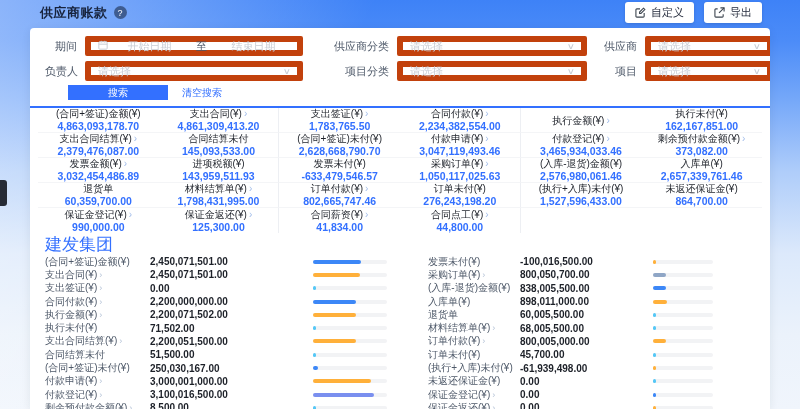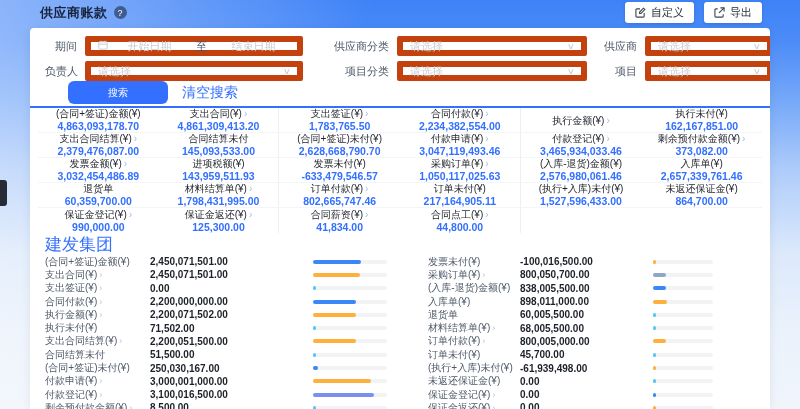--- a/index.html
+++ b/index.html
@@ -31,23 +31,23 @@
   .f-label { font-size:11px; color:#4E5969; text-align:right; white-space:nowrap; }
   .f-ctl { height:20px; border:6px solid #c2410c; border-radius:2px; background:#fff;
     display:flex; align-items:center; padding:0 7px; font-size:11px; color:#C9CDD4; cursor:pointer; }
   .f-ctl .ph { color:#C9CDD4; }
   .f-ctl .sep { color:#4E5969; padding:0 10px; }
   .f-ctl .grow { flex:1; text-align:center; }
   .f-ctl .caret { margin-left:auto; color:#C9CDD4; font-size:8px; transform:scaleX(1.4); }
   .f-ctl svg { margin-right:5px; flex:none; }
 
   .filter-actions { display:flex; align-items:center; gap:14px; padding:4px 15px 0 38px; height:19px; }
-  .search-btn { width:100px; height:23px; line-height:15px; background:#3370FF; color:#fff; border:none;
-    border-radius:6px; font-size:10px; cursor:pointer; }
-  .clear-link { font-size:14px; color:#3370FF; cursor:pointer; text-decoration:none; }
+  .search-btn { width:100px; height:15px; line-height:15px; background:#3370FF; color:#fff; border:none;
+    border-radius:0; font-size:10px; cursor:pointer; }
+  .clear-link { font-size:10px; color:#3370FF; cursor:pointer; text-decoration:none; }
 
   .blue-divider { height:2px; background:#3370FF; margin-top:6px; }
 
   
   .stats-grid { display:grid; grid-template-columns:repeat(6,1fr); padding:0 8px; }
   .stat-cell { height:25px; display:flex; flex-direction:column; justify-content:center; gap:1px;
     text-align:center; border-bottom:1px solid #F4F5F7; }
   .stat-cell.nob { border-bottom:none; }
   .stat-cell.gdiv { border-right:1px solid #EDEFF3; }
   .s-label { font-size:10px; color:#1D2129; line-height:11px; white-space:nowrap; }
@@ -224,21 +224,21 @@
         <div class="stat-cell gdiv link">
           <div class="s-label">材料结算单(¥)<span class="s-chev">›</span></div>
           <div class="s-value">1,798,431,995.00</div>
         </div>
         <div class="stat-cell link">
           <div class="s-label">订单付款(¥)<span class="s-chev">›</span></div>
           <div class="s-value">802,665,747.46</div>
         </div>
         <div class="stat-cell gdiv">
           <div class="s-label">订单未付(¥)</div>
-          <div class="s-value">217,164,905.11</div>
+          <div class="s-value">276,243,198.20</div>
         </div>
         <div class="stat-cell">
           <div class="s-label">(执行+入库)未付(¥)</div>
           <div class="s-value">1,527,596,433.00</div>
         </div>
         <div class="stat-cell">
           <div class="s-label">未返还保证金(¥)</div>
           <div class="s-value">864,700.00</div>
         </div>
         <div class="stat-cell nob link">

